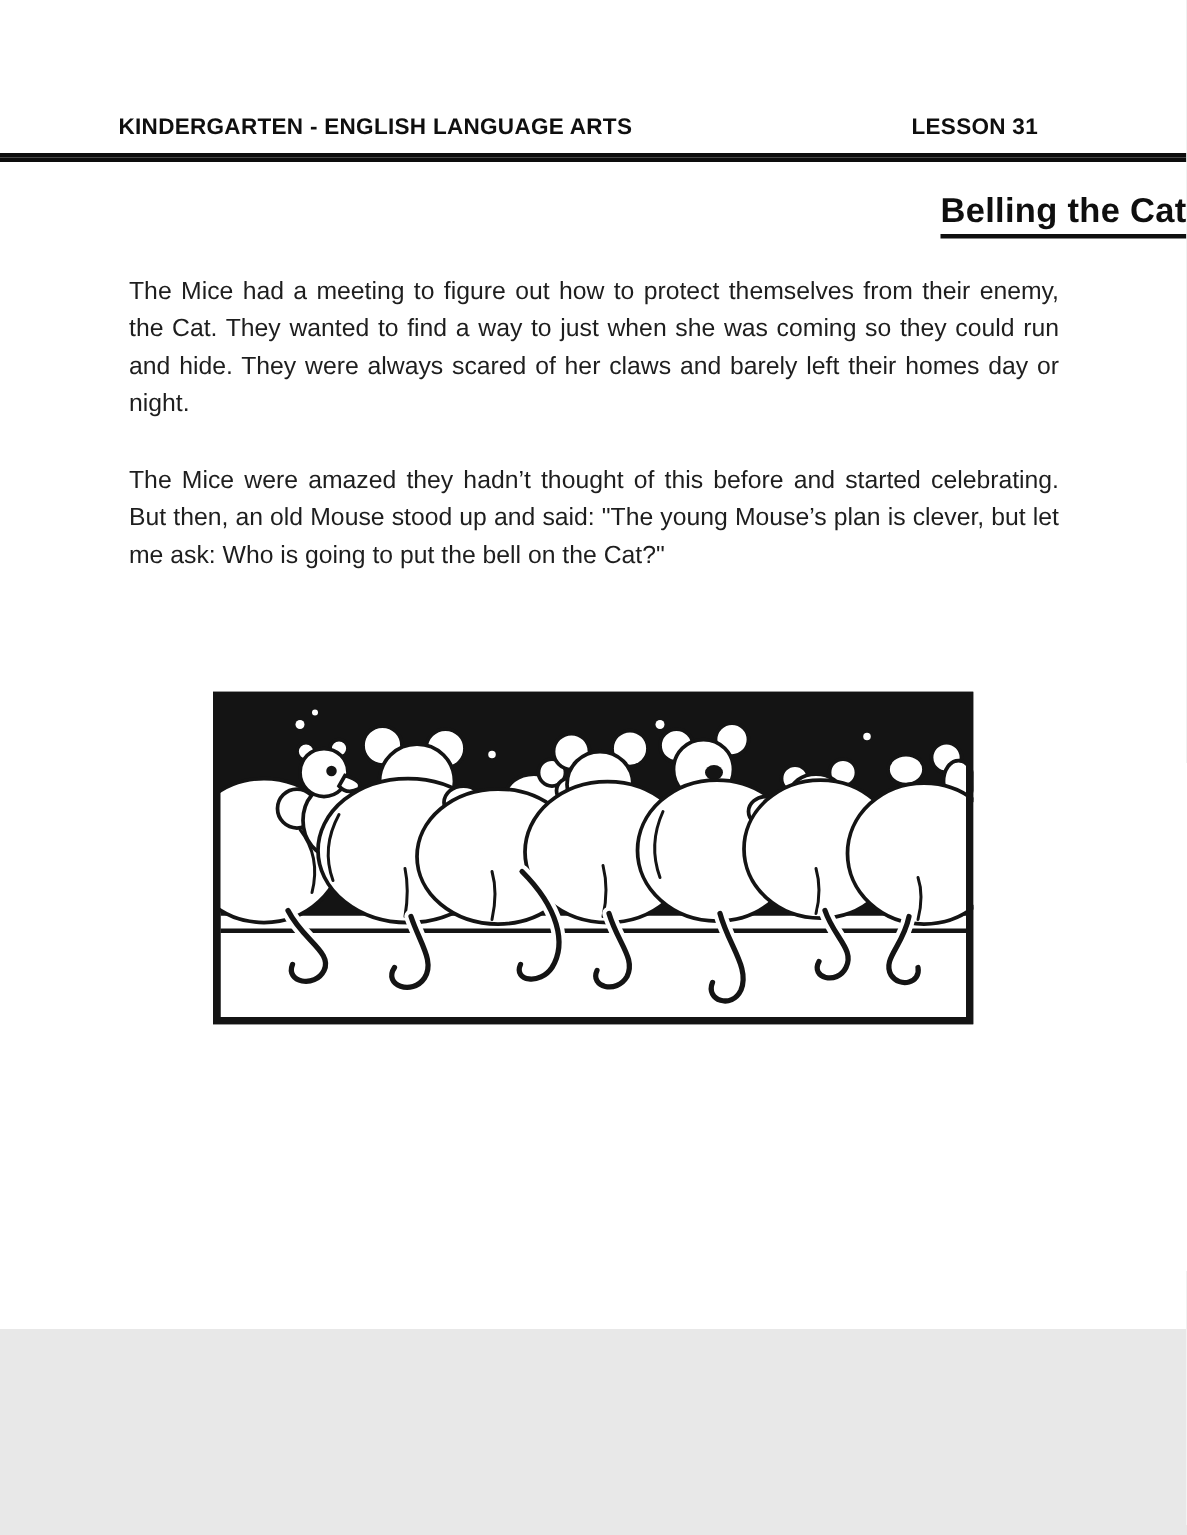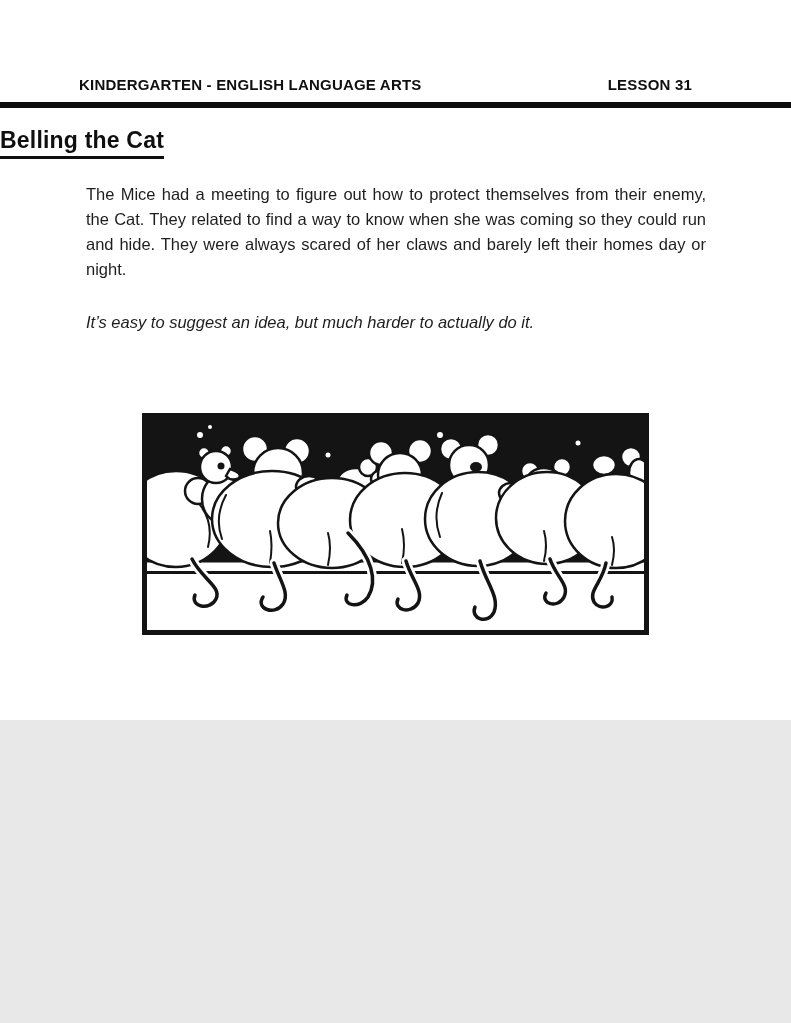--- a/index.html
+++ b/index.html
@@ -5,41 +5,41 @@
   :root{
     --ink:#1e1e1e;
     --rule:#0d0d0d;
     --paper:#ffffff;
     --illustration:#141414;
   }
   *{margin:0;padding:0;box-sizing:border-box;}
   html,body{background:#e8e8e8;}
   .page{
     position:relative;
-    width:791px;height:720px;
+    width:791px;height:886px;
     margin:0 auto;
     background:var(--paper);
     color:var(--ink);
     font-family:"Liberation Sans",sans-serif;
     overflow:hidden;
   }
   
   .header-row{
     display:flex;justify-content:space-between;align-items:baseline;
     margin:76px 99px 9px 79px;
     font-weight:bold;font-size:15px;letter-spacing:.2px;color:#0f0f0f;
   }
   .rule{height:3px;background:var(--rule);width:100%;}
   .instruction{
     text-align:center;font-size:15px;letter-spacing:.2px;
     padding:6px 0 7px 0;color:#1c1c1c;
   }
   
   .title{
-    text-align:left;
+    text-align:right;
     margin-top:18px;
     font-size:23px;line-height:28px;font-weight:bold;color:#0f0f0f;
     letter-spacing:.2px;
   }
   .title span{border-bottom:3px solid #0f0f0f;padding-bottom:3px;}
   
   .story{
     margin:0 85px 0 86px;
     font-size:16.5px;line-height:25px;
     text-align:justify;
@@ -86,22 +86,22 @@
       <span>LESSON 31</span>
     </div>
     <div class="rule"></div>
     <div class="rule"></div>
   </header>
 
   <main>
     <h1 class="title"><span>Belling the Cat</span></h1>
 
     <section class="story">
-      <p>The Mice had a meeting to figure out how to protect themselves from their enemy, the Cat. They related to find a way to know when she was coming so they could run and hide. They were always scared of her claws and barely left their homes day or night.</p>
-      <p class="moral">It’s easy to suggest an idea, but much harder to actually do it.</p>
+      <p>The Mice had a meeting to figure out how to protect themselves from their enemy, the Cat. They wanted to find a way to just when she was coming so they could run and hide. They were always scared of her claws and barely left their homes day or night.</p>
+      <p>The Mice were amazed they hadn’t thought of this before and started celebrating. But then, an old Mouse stood up and said: "The young Mouse’s plan is clever, but let me ask: Who is going to put the bell on the Cat?"</p>
     </section>
 
     <figure class="illustration">
       <svg width="507" height="222" viewBox="0 0 507 222" xmlns="http://www.w3.org/2000/svg">
         <defs>
           <path id="t1" d="M 50 146 C 60 166, 80 174, 74 186 C 68 198, 48 194, 53 182"></path>
           <path id="t2" d="M 132 150 C 138 168, 148 180, 141 191 C 133 203, 113 196, 121 184"></path>
           <path id="t3" d="M 206 120 C 230 144, 236 168, 226 184 C 218 196, 200 193, 205 182"></path>
           <path id="t4" d="M 264 148 C 270 168, 282 178, 276 190 C 269 202, 251 197, 256 186"></path>
           <path id="t5" d="M 338 148 C 344 170, 358 184, 352 199 C 346 212, 328 206, 333 194"></path>

